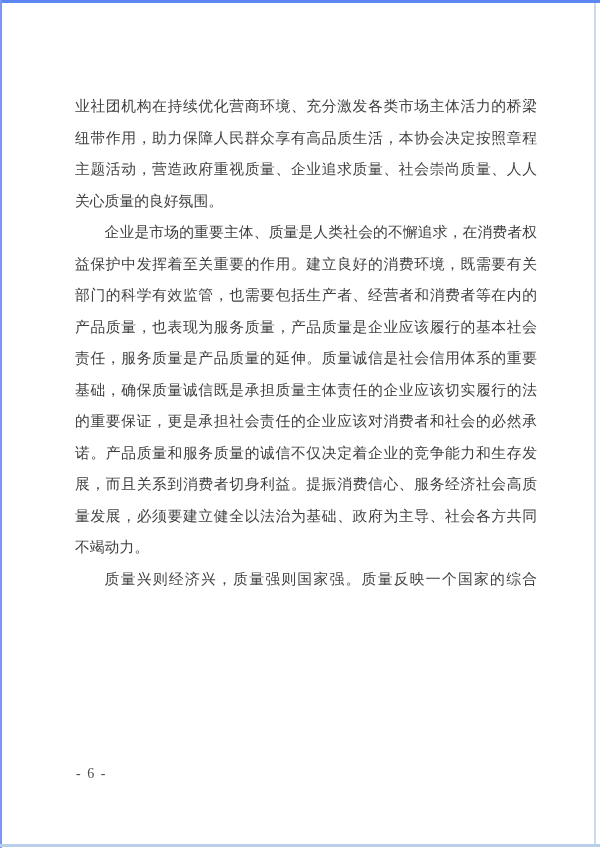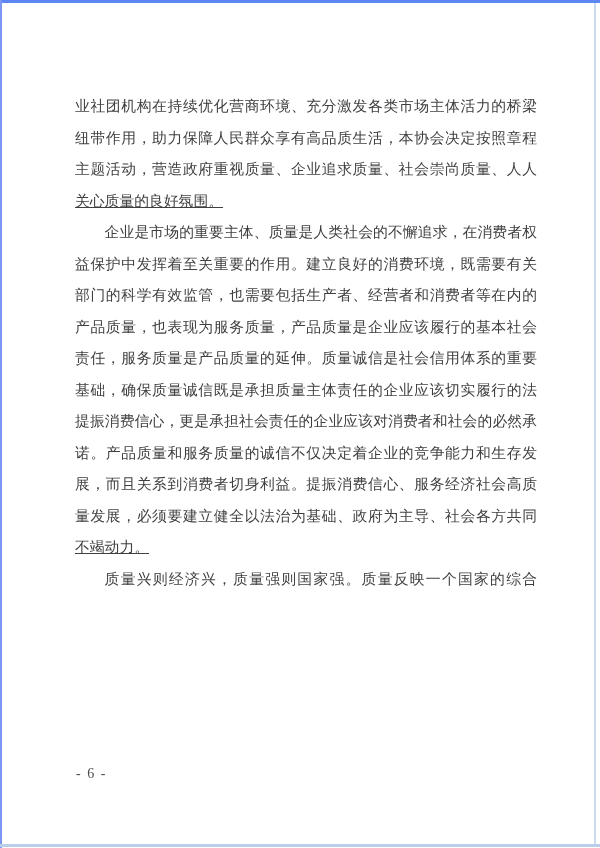--- a/index.html
+++ b/index.html
@@ -47,21 +47,20 @@
   .line {
     height: 31.5px;
     line-height: 31.5px;
     text-align: justify;
     text-align-last: justify;
     text-justify: inter-character;
     overflow: hidden;
   }
   .line.end {
     text-align-last: left;
-    text-decoration: underline;
   }
   .line.indent {
     text-indent: 2em;
   }
   .page-num {
     position: absolute;
     left: 76px;
     top: 764px;
     font-size: 14px;
     line-height: 20px;
@@ -82,21 +81,21 @@
       <div class="line">业社团机构在持续优化营商环境、充分激发各类市场主体活力的桥梁</div>
       <div class="line">纽带作用，助力保障人民群众享有高品质生活，本协会决定按照章程</div>
       <div class="line">主题活动，营造政府重视质量、企业追求质量、社会崇尚质量、人人</div>
       <div class="line end">关心质量的良好氛围。</div>
       <div class="line indent">企业是市场的重要主体、质量是人类社会的不懈追求，在消费者权</div>
       <div class="line">益保护中发挥着至关重要的作用。建立良好的消费环境，既需要有关</div>
       <div class="line">部门的科学有效监管，也需要包括生产者、经营者和消费者等在内的</div>
       <div class="line">产品质量，也表现为服务质量，产品质量是企业应该履行的基本社会</div>
       <div class="line">责任，服务质量是产品质量的延伸。质量诚信是社会信用体系的重要</div>
       <div class="line">基础，确保质量诚信既是承担质量主体责任的企业应该切实履行的法</div>
-      <div class="line">提振消费信心，更是承担社会责任的企业应该对消费者和社会的必然承</div>
+      <div class="line">的重要保证，更是承担社会责任的企业应该对消费者和社会的必然承</div>
       <div class="line">诺。产品质量和服务质量的诚信不仅决定着企业的竞争能力和生存发</div>
       <div class="line">展，而且关系到消费者切身利益。提振消费信心、服务经济社会高质</div>
       <div class="line">量发展，必须要建立健全以法治为基础、政府为主导、社会各方共同</div>
       <div class="line end">不竭动力。</div>
       <div class="line indent">质量兴则经济兴，质量强则国家强。质量反映一个国家的综合</div>
     </div>
 
   <div class="page-num" style="color: rgb(76, 76, 76);">- 6 -</div>
 </div>
 

